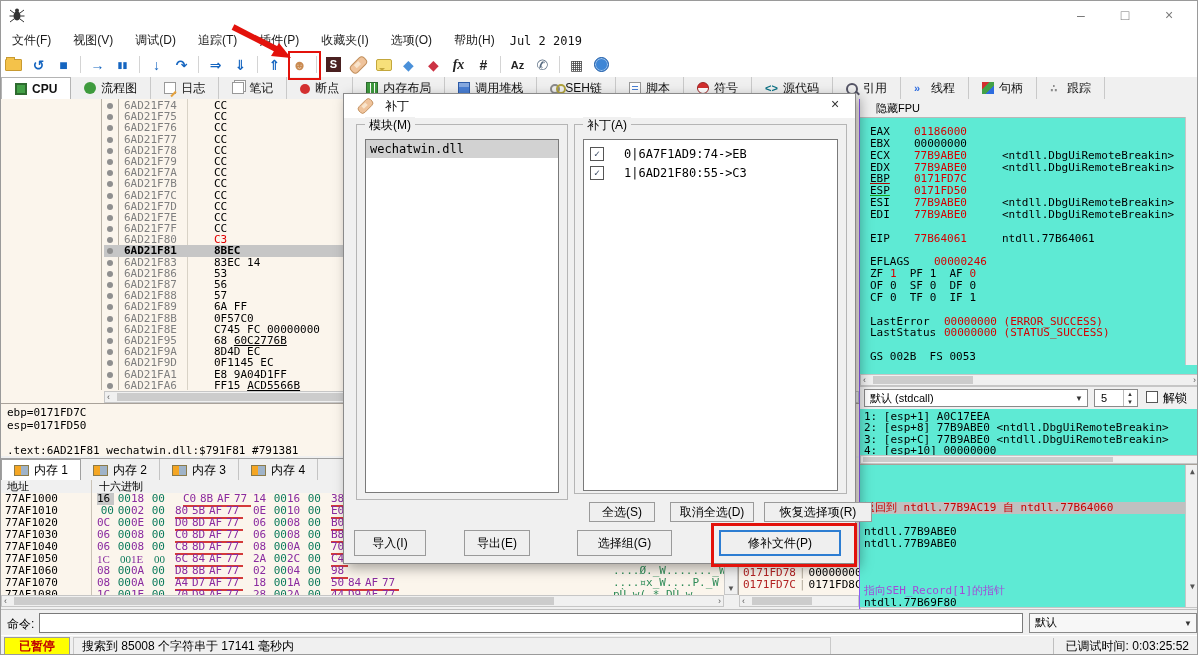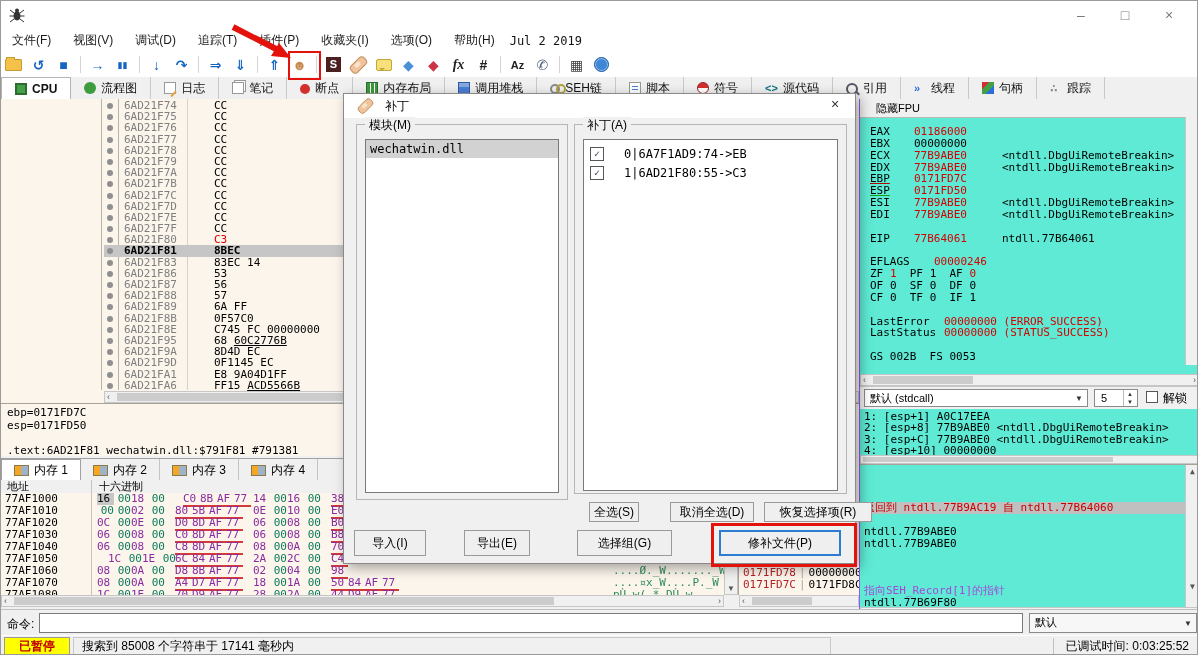--- a/index.html
+++ b/index.html
@@ -500,21 +500,21 @@
       </div>
       <div class="dumprow">
         <span class="duaddr">77AF1040</span>
         <span class="dgroup" style="left: 96px;"><span class="dbyte bnz">06</span><span class="dbyte b00">00</span><span class="dbyte bnz">08</span><span class="dbyte b00">00</span></span>
         <span class="dgroup ptr" style="left: 174px;"><span class="dbyte bnz">C8</span><span class="dbyte bnz">8D</span><span class="dbyte bnz">AF</span><span class="dbyte bnz">77</span></span>
         <span class="dgroup" style="left: 252px;"><span class="dbyte bnz">08</span><span class="dbyte b00">00</span><span class="dbyte bnz">0A</span><span class="dbyte b00">00</span></span>
         <span class="dgroup ptr" style="left: 330px;"><span class="dbyte bnz">70</span></span>
       </div>
       <div class="dumprow">
         <span class="duaddr">77AF1050</span>
-        <span class="dgroup" style="left: 107px;"><span class="dbyte bnz">1C</span><span class="dbyte b00">00</span><span class="dbyte bnz">1E</span><span class="dbyte b00">00</span></span>
+        <span class="dgroup" style="left: 96px; font-family: Liberation Serif, serif;"><span class="dbyte bnz">1C</span><span class="dbyte b00">00</span><span class="dbyte bnz">1E</span><span class="dbyte b00">00</span></span>
         <span class="dgroup ptr" style="left: 174px;"><span class="dbyte bnz">6C</span><span class="dbyte bnz">84</span><span class="dbyte bnz">AF</span><span class="dbyte bnz">77</span></span>
         <span class="dgroup" style="left: 252px;"><span class="dbyte bnz">2A</span><span class="dbyte b00">00</span><span class="dbyte bnz">2C</span><span class="dbyte b00">00</span></span>
         <span class="dgroup ptr" style="left: 330px;"><span class="dbyte bnz">C4</span></span>
       </div>
       <div class="dumprow">
         <span class="duaddr">77AF1060</span>
         <span class="dgroup" style="left: 96px;"><span class="dbyte bnz">08</span><span class="dbyte b00">00</span><span class="dbyte bnz">0A</span><span class="dbyte b00">00</span></span>
         <span class="dgroup ptr" style="left: 174px;"><span class="dbyte bnz">D8</span><span class="dbyte bnz">8B</span><span class="dbyte bnz">AF</span><span class="dbyte bnz">77</span></span>
         <span class="dgroup" style="left: 252px;"><span class="dbyte bnz">02</span><span class="dbyte b00">00</span><span class="dbyte bnz">04</span><span class="dbyte b00">00</span></span>
         <span class="dgroup ptr" style="left: 330px;"><span class="dbyte bnz">98</span></span>
@@ -623,21 +623,21 @@
           <div class="patch-item">
             <span class="chkbox">✓</span>
             <span>0|6A7F1AD9:74-&gt;EB</span>
           </div>
           <div class="patch-item">
             <span class="chkbox">✓</span>
             <span>1|6AD21F80:55-&gt;C3</span>
           </div>
         </div>
     </div>
-    <div class="btn" style="left:245px;top:408px;width:50px;height:20px;line-height:18px">全选(S)</div>
+    <div class="btn" style="left:245px;top:408px;width:66px;height:20px;line-height:18px">全选(S)</div>
     <div class="btn" style="left:326px;top:408px;width:84px;height:20px;line-height:18px">取消全选(D)</div>
     <div class="btn" style="left:420px;top:408px;width:108px;height:20px;line-height:18px">恢复选择项(R)</div>
     <div class="btn" style="left:10px;top:436px;width:72px;height:26px;line-height:24px">导入(I)</div>
     <div class="btn" style="left:120px;top:436px;width:66px;height:26px;line-height:24px">导出(E)</div>
     <div class="btn" style="left:233px;top:436px;width:95px;height:26px;line-height:24px">选择组(G)</div>
     <div class="btn primary" style="left:375px;top:436px;width:122px;height:26px;line-height:22px">修补文件(P)</div>
   </div>
 
   <div class="red-box" style="left:287px;top:50px;width:29px;height:25px"></div>
   <div class="red-box" style="left:710px;top:522px;width:140px;height:38px;border-width:3px"></div>

